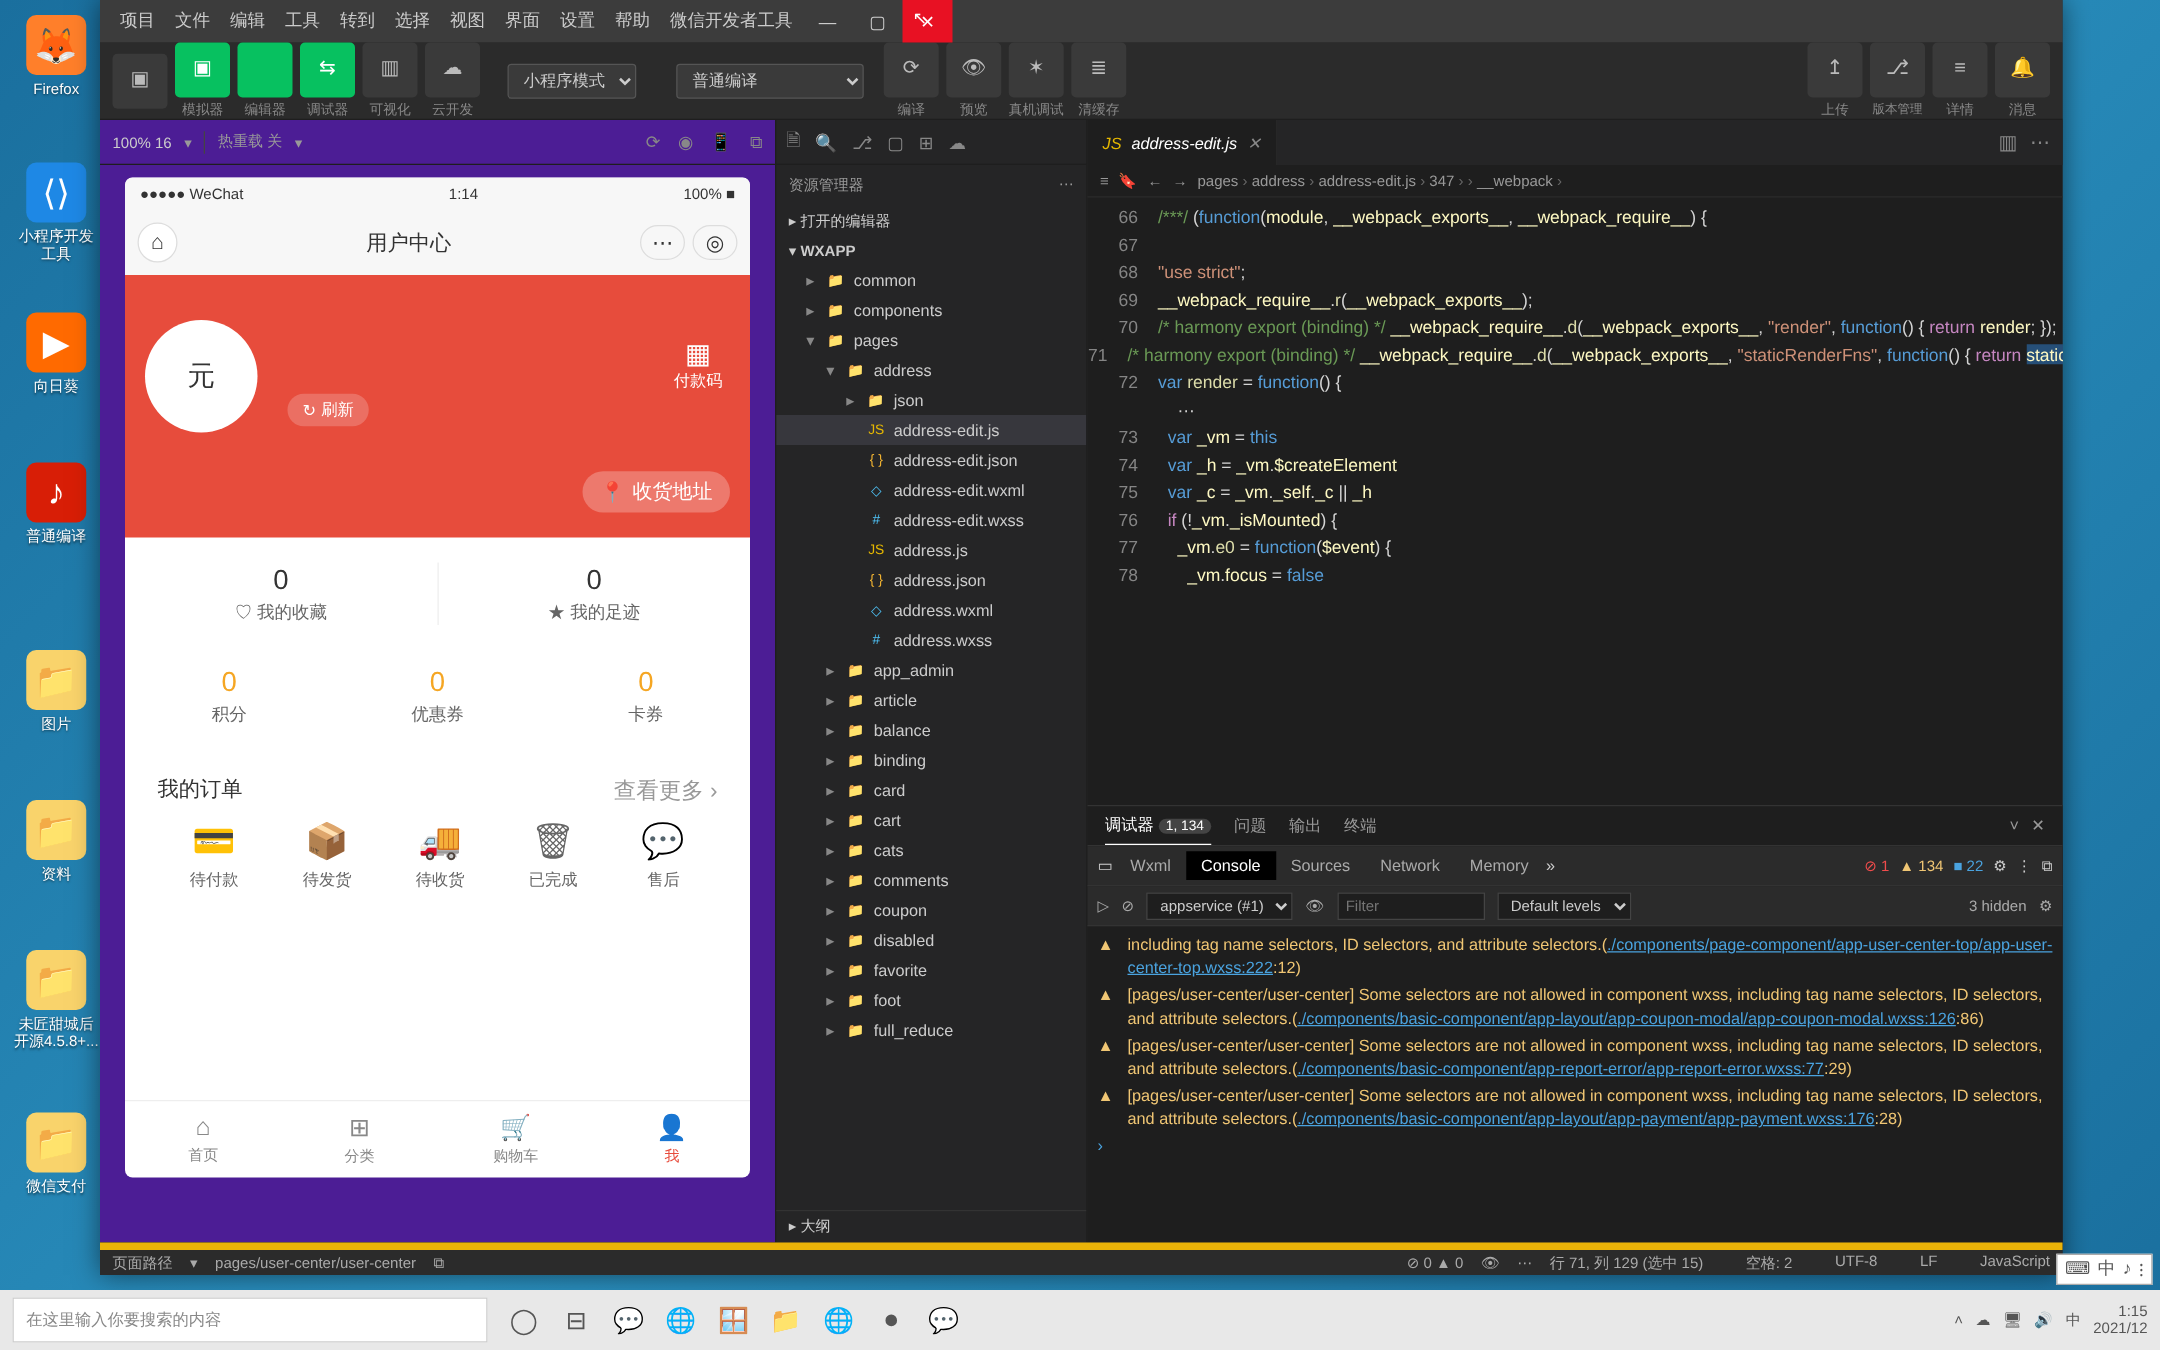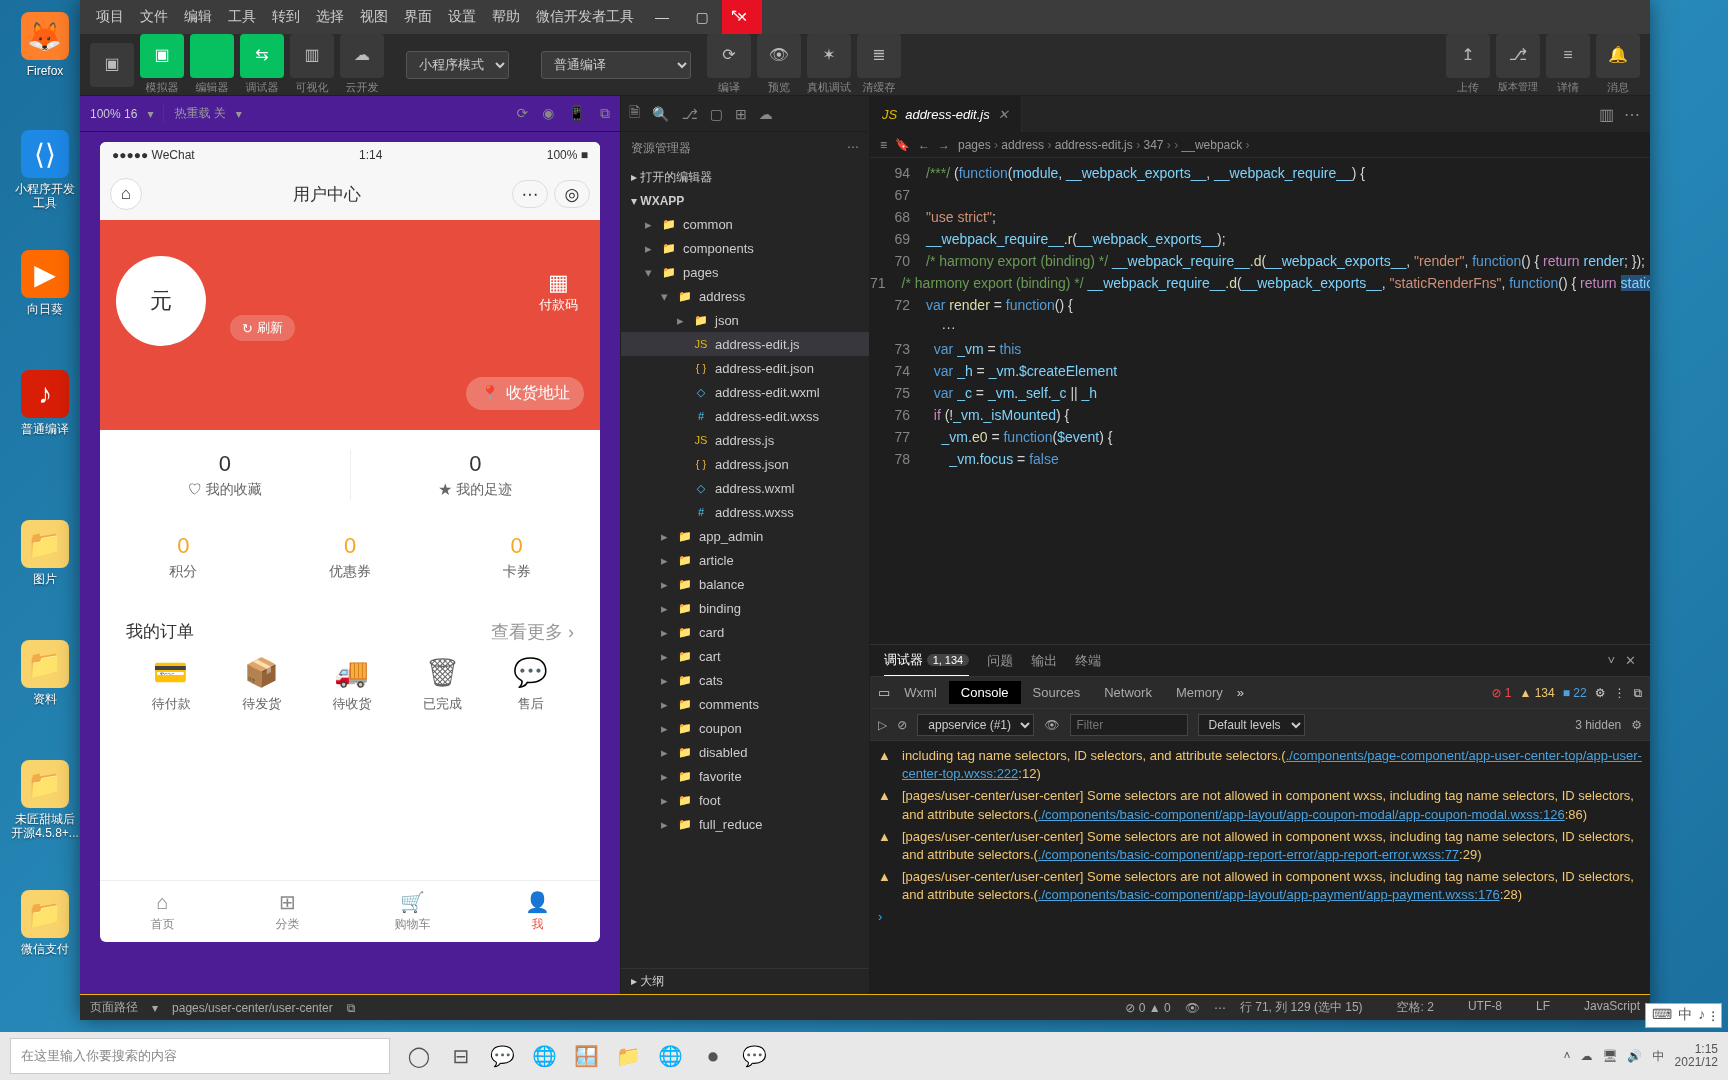--- a/index.html
+++ b/index.html
@@ -83,21 +83,21 @@
 .edit-tabs { height:36px; background:#252526; display:flex; align-items:center;}
 .edit-tab { height:36px; background:#1e1e1e; border-right:1px solid #2b2b2b; display:flex; align-items:center; padding:0 12px; gap:8px; font-size:13px; font-style:italic; color:#fff;}
 .edit-tab .x { color:#888; cursor:pointer;}
 .edit-tabs .er-icons { margin-left:auto; display:flex; gap:10px; padding:0 10px; color:#888;}
 .breadcrumb { height:26px; display:flex; align-items:center; padding:0 10px; gap:8px; font-size:12px; color:#999; border-bottom:1px solid #2b2b2b;}
 .breadcrumb span { cursor:pointer;}
 .code { flex:1; overflow:auto; font-family:Consolas,monospace; font-size:14px; line-height:22px; padding:4px 0; position:relative;}
 .code .ln { display:flex; }
 .code .ln .num { width:56px; text-align:right; padding-right:16px; color:#858585; user-select:none;}
 .code .ln .txt { white-space:pre; }
-.c-green{color:#6a9955;} .c-blue{color:#569cd6;} .c-orange{color:#ce9178;} .c-yellow{color:#dcdcaa;} .c-light{color:#7dd3fc;} .c-purple{color:#c586c0;} .c-white{color:#d4d4d4;} .c-sel{background:#264f78;}
+.c-green{color:#6a9955;} .c-blue{color:#569cd6;} .c-orange{color:#ce9178;} .c-yellow{color:#dcdcaa;} .c-light{color:#fef9c3;} .c-purple{color:#c586c0;} .c-white{color:#d4d4d4;} .c-sel{background:#264f78;}
 
 
 .debugger { height: 350px; border-top:1px solid #333; display:flex; flex-direction:column; background:#1e1e1e;}
 .dbg-tabs { height:32px; display:flex; align-items:center; gap:18px; padding:0 14px; font-size:13px; color:#999; border-bottom:1px solid #333;}
 .dbg-tabs .t { cursor:pointer; padding:6px 0;}
 .dbg-tabs .t.active { color:#fff; border-bottom:1px solid #fff;}
 .dbg-tabs .cnt { background:#444; border-radius:8px; padding:0 6px; font-size:11px;}
 .dbg-tabs .ri { margin-left:auto; display:flex; gap:10px;}
 .devtabs { height:32px; background:#2b2b2b; display:flex; align-items:center; gap:2px; padding:0 8px; font-size:13px; border-bottom:1px solid #333;}
 .devtabs .dt { padding:4px 12px; color:#aaa; cursor:pointer;}
@@ -108,21 +108,21 @@
 .filterbar select,.filterbar input { background:#1e1e1e; color:#ccc; border:1px solid #444; height:22px; padding:0 6px; font-size:12px;}
 .filterbar input { width:118px;}
 .console { flex:1; overflow:auto; font-family:Consolas,monospace; font-size:13px; padding:4px 0;}
 .console .msg { display:flex; padding:2px 8px; gap:8px; line-height:1.4;}
 .console .msg .wi { color:#f0c674; width:16px;}
 .console .msg .tx { flex:1; color:#f0c674;}
 .console .msg .lk { color:#4aa3df; text-decoration:underline; cursor:pointer;}
 .console .prompt { color:#4aa3df; padding:2px 8px;}
 
 
-.statusbar { height:26px; background:#2b2b2b; border-top:1px solid #eab308; display:flex; align-items:center; padding:0 10px; font-size:12px; color:#aaa; gap:14px;}
+.statusbar { height:26px; background:#2b2b2b; border-top:6px solid #eab308; display:flex; align-items:center; padding:0 10px; font-size:12px; color:#aaa; gap:14px;}
 .statusbar .r { margin-left:auto; display:flex; gap:34px;}
 
 
 .taskbar { position:absolute; left:0; right:0; bottom:0; height:48px; background:#e8e8e8; display:flex; align-items:center; padding:0 10px; gap:8px; font-size:13px; color:#555;}
 .taskbar .search { flex:0 0 380px; height:36px; background:#fff; border:1px solid #ccc; display:flex; align-items:center; padding:0 10px; color:#888;}
 .taskbar .tbi { width:42px; height:38px; display:flex; align-items:center; justify-content:center; font-size:20px; cursor:pointer;}
 .taskbar .tray { margin-left:auto; display:flex; align-items:center; gap:10px; font-size:12px;}
 .taskbar .ime { position:absolute; right:6px; bottom:52px; background:#fff; border:1px solid #aaa; padding:2px 6px; font-size:14px; display:flex; gap:6px;}
 
 .mono { font-family:Consolas,monospace; }
@@ -547,21 +547,21 @@
         </div>
         <div class="breadcrumb">
           <span>≡</span>
           <span>🔖</span>
           <span>←</span>
           <span>→</span>
           <span id="bc-items"><span>pages</span> <span style="color:#666;">›</span> <span>address</span> <span style="color:#666;">›</span> <span>address-edit.js</span> <span style="color:#666;">›</span> <span>347</span> <span style="color:#666;">›</span> <span><function></function></span> <span style="color:#666;">›</span> <span>__webpack</span> <span style="color:#666;">›</span></span>
         </div>
         <div class="code mono" id="code-area">
             <div class="ln">
-              <span class="num">94</span>
+              <span class="num">66</span>
               <span class="txt"><span class="c-green">/***/</span> <span class="c-white">(</span><span class="c-blue">function</span><span class="c-white">(</span><span class="c-light">module</span><span class="c-white">, </span><span class="c-light">__webpack_exports__</span><span class="c-white">, </span><span class="c-light">__webpack_require__</span><span class="c-white">) {</span></span>
             </div>
             <div class="ln">
               <span class="num">67</span>
               <span class="txt"></span>
             </div>
             <div class="ln">
               <span class="num">68</span>
               <span class="txt"><span class="c-orange">"use strict"</span><span class="c-white">;</span></span>
             </div>

